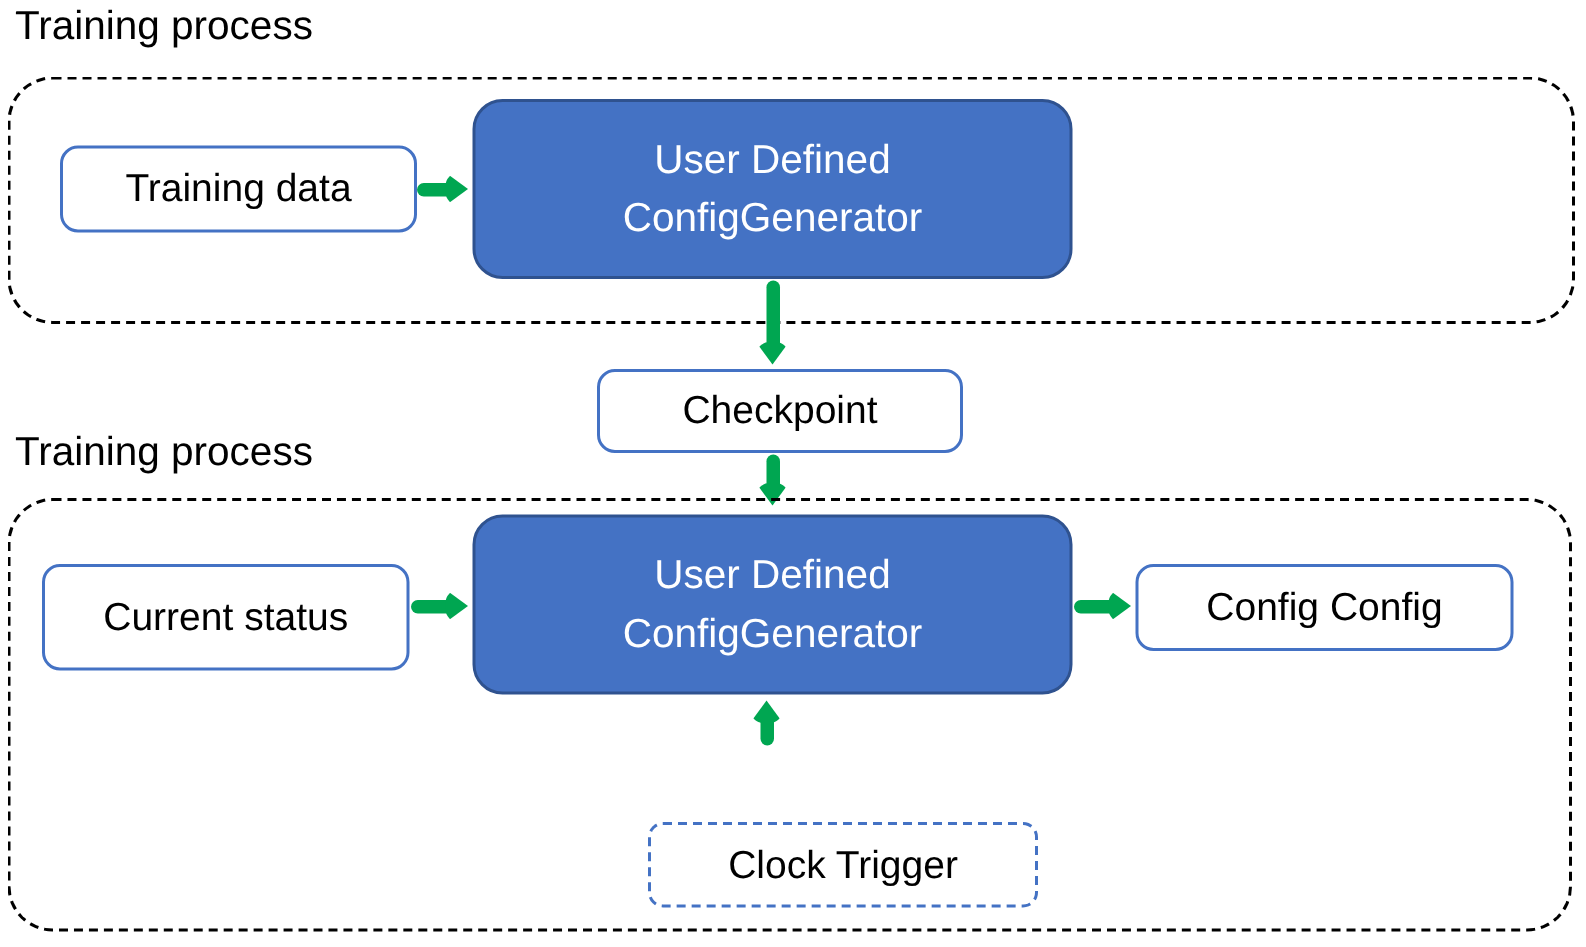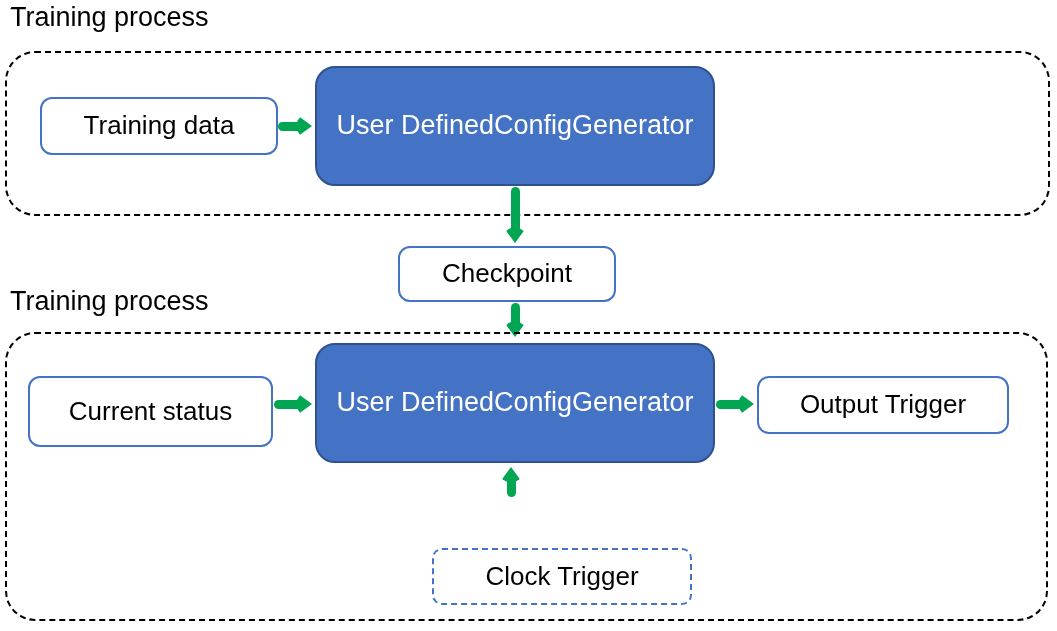--- a/index.html
+++ b/index.html
@@ -47,20 +47,21 @@
     font-size: 26px;
     line-height: 1.2;
     background: #fff;
   }
   .node.outlined {
     border: 2px solid var(--outline-blue);
     border-radius: 12px;
     color: var(--text-dark);
   }
   .node.filled {
+    flex-direction: column;
     background: var(--node-fill-blue);
     border: 2px solid var(--node-border-dark);
     border-radius: 20px;
     color: var(--text-light);
     font-size: 27px;
     line-height: 1.45;
     align-items: center;
   }
   .node.dashed-node {
     border: 2px dashed var(--outline-blue);
@@ -102,21 +103,21 @@
   <div class="node filled" style="left:315px; top:66px; width:400px; height:120px;">
     <span>User Defined</span>
     <span>ConfigGenerator</span>
   </div>
 
   <div class="arr down" style="left:504px; top:187px; height:59px;">
     <div class="shaft"></div>
     <div class="head"></div>
   </div>
 
-  <div class="node outlined" style="left:398px; top:246px; width:218px; height:56px;">Checkpoint</div>
+  <div class="node outlined" style="left:398px; top:246px; width:244px; height:56px;">Checkpoint</div>
 
   <div class="arr down" style="left:504px; top:303px; height:37px;">
     <div class="shaft"></div>
     <div class="head"></div>
   </div>
 
   <div class="section-title" style="left:10px; top:286px;">Training process</div>
 
   <div class="process-container" style="left:5px; top:332px; width:1043px; height:289px;"></div>
 
@@ -130,21 +131,21 @@
   <div class="node filled" style="left:315px; top:343px; width:400px; height:120px;">
     <span>User Defined</span>
     <span>ConfigGenerator</span>
   </div>
 
   <div class="arr right" style="left:716px; top:393px; width:41px;">
     <div class="shaft"></div>
     <div class="head"></div>
   </div>
 
-  <div class="node outlined" style="left:757px; top:376px; width:252px; height:58px;">Output Trigger</div>
+  <div class="node outlined" style="left:757px; top:376px; width:252px; height:58px;">Config Config</div>
 
   <div class="arr up" style="left:500px; top:464px; height:33px;">
     <div class="shaft"></div>
     <div class="head"></div>
   </div>
 
 
   <div class="node dashed-node" style="left:432px; top:548px; width:260px; height:57px; z-index:2;">Clock Trigger</div>
 
 </div>

